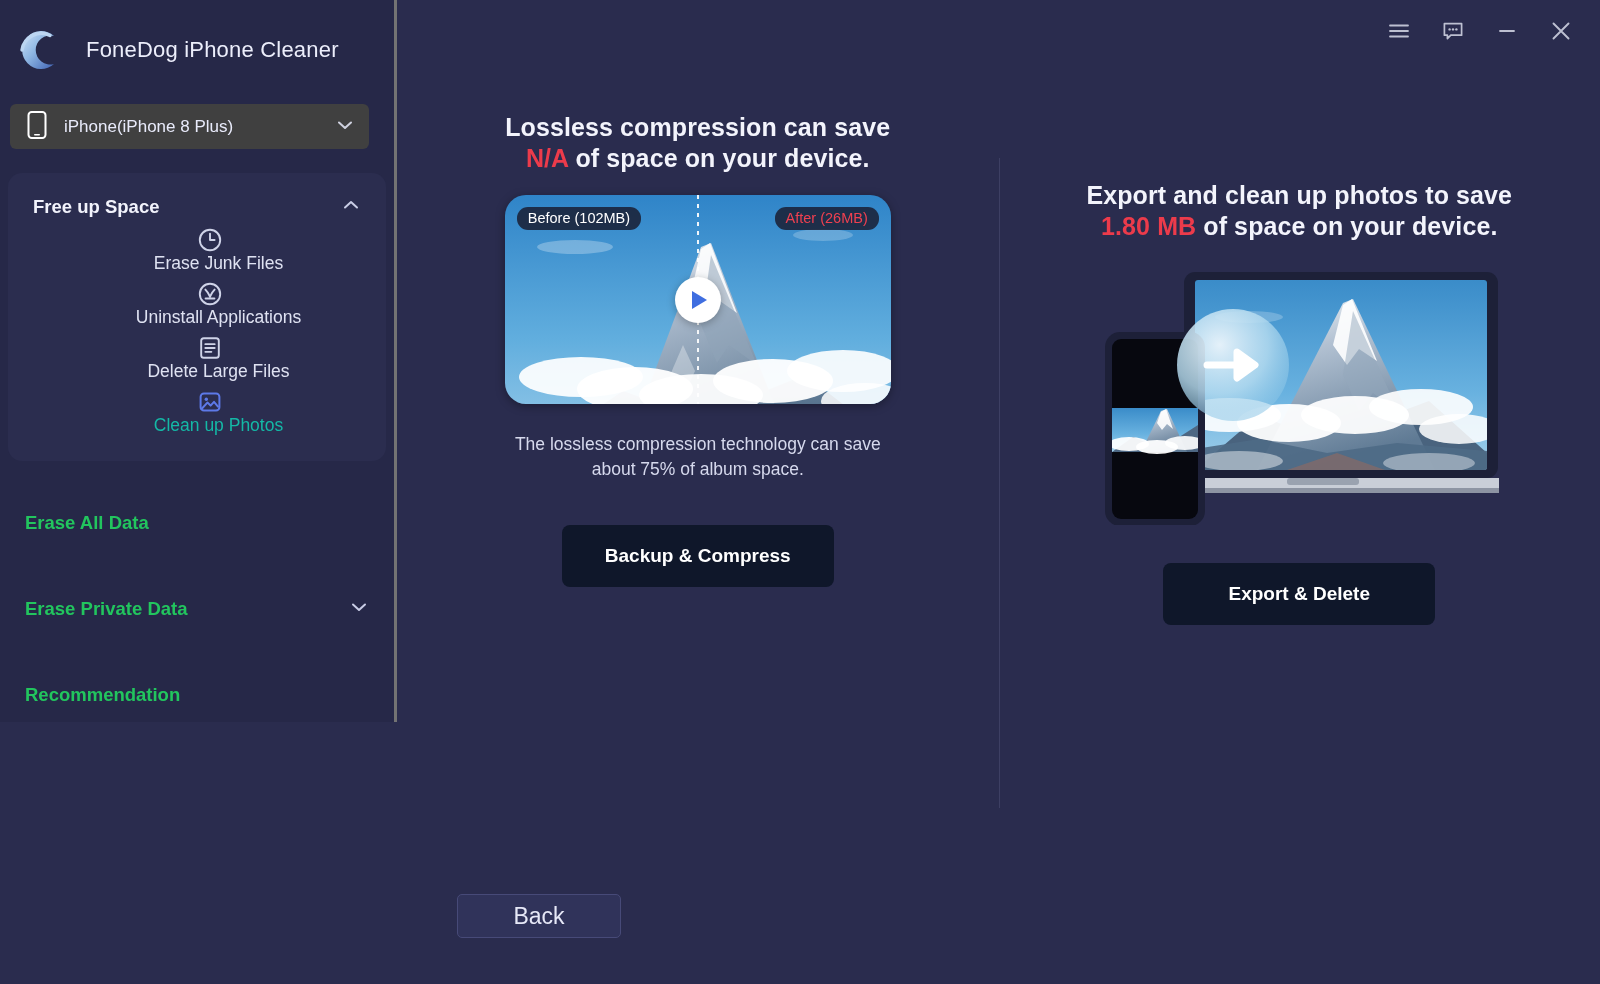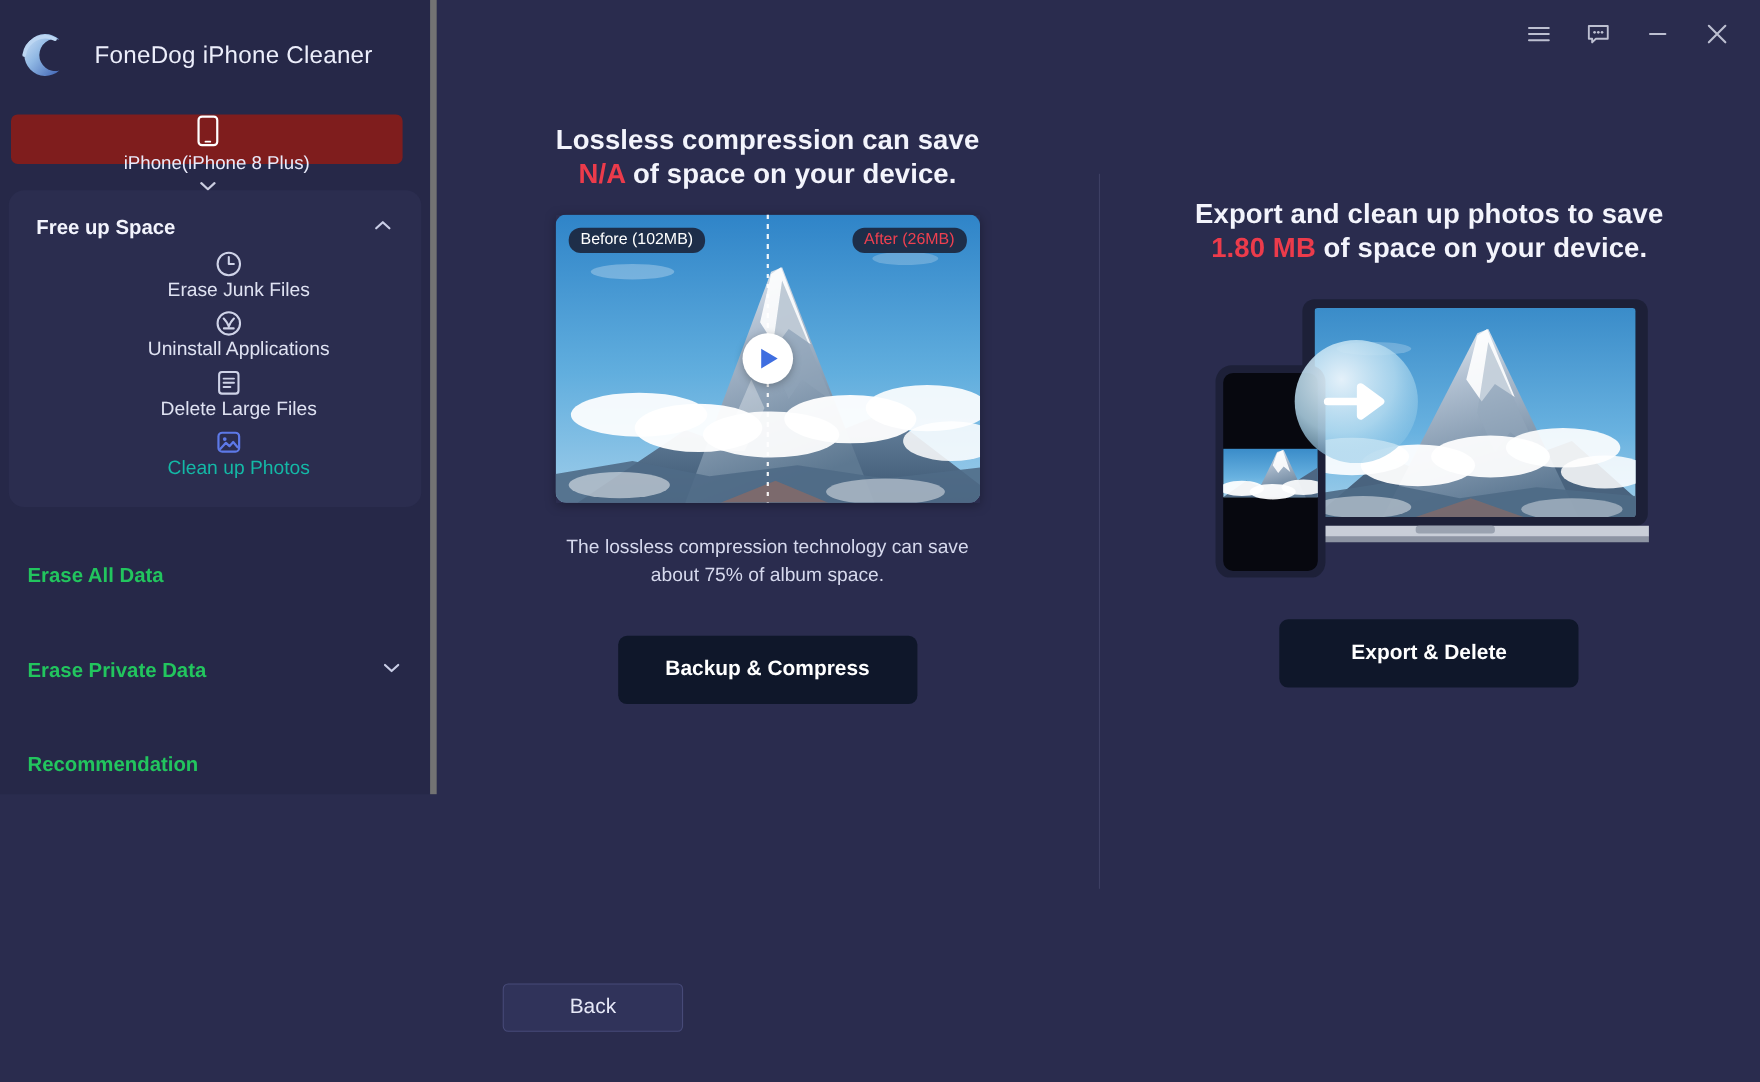--- a/index.html
+++ b/index.html
@@ -13,21 +13,21 @@
     position: relative;
     width: 1600px; height: 984px;
     background: #2a2c4e;
     display: flex;
   }
 
   
   .sidebar {
     width: 397px; height: 722px;
     background: #262848;
-    border-right: 6px solid #737373;
+    border-right: 3px solid #737373;
     position: relative;
     flex: 0 0 397px;
   }
   .brand {
     display: flex; align-items: center;
     height: 100px; padding-left: 10px;
   }
   .logo {
     width: 56px; height: 56px;
     position: relative;
@@ -37,26 +37,25 @@
   .brand-title {
     margin-left: 20px;
     color: #eceefb;
     font-size: 22px;
     letter-spacing: .2px;
     white-space: nowrap;
   }
   .device-select {
     margin: 4px 25px 0 10px;
     height: 45px;
-    background: #7f1d1d;
+    background: #404040;
     border-radius: 6px;
     display: flex; align-items: center;
     padding: 0 14px 0 16px;
     cursor: pointer;
-    flex-direction: column;
   }
   .device-select .phone-ic { flex: 0 0 22px; }
   .device-name {
     flex: 1;
     color: #e9ebfb;
     font-size: 17px;
     margin-left: 16px;
     white-space: nowrap;
   }
   .chev { opacity: .85; }
@@ -174,22 +173,22 @@
   .headline .hl-accent { color: #ec3b4b; }
   .headline.right-hl { max-width: 440px; }
 
   .media {
     margin-top: 22px;
   }
 
   
   .photo-card {
     position: relative;
-    width: 386px; height: 262px;
-    border-radius: 0;
+    width: 386px; height: 209px;
+    border-radius: 21px;
     overflow: hidden;
     box-shadow: 0 2px 10px rgba(0,0,0,.35);
   }
   .badge {
     position: absolute;
     top: 12px;
     background: rgba(24,26,44,.82);
     border-radius: 11px;
     padding: 3px 11px 4px 11px;
     font-size: 14.5px;
@@ -258,21 +257,21 @@
 
   .back-btn {
     position: absolute;
     left: 60px; bottom: 46px;
     width: 164px; height: 44px;
     background: #30335a;
     border: 1px solid #474a78;
     border-radius: 5px;
     color: #e6e8f7;
     font-family: "Liberation Sans", sans-serif;
-    font-size: 19px;
+    font-size: 23px;
     cursor: pointer;
   }
 </style>
 </head>
 <body>
 
 <div class="app">
 
   <aside class="sidebar">
 

